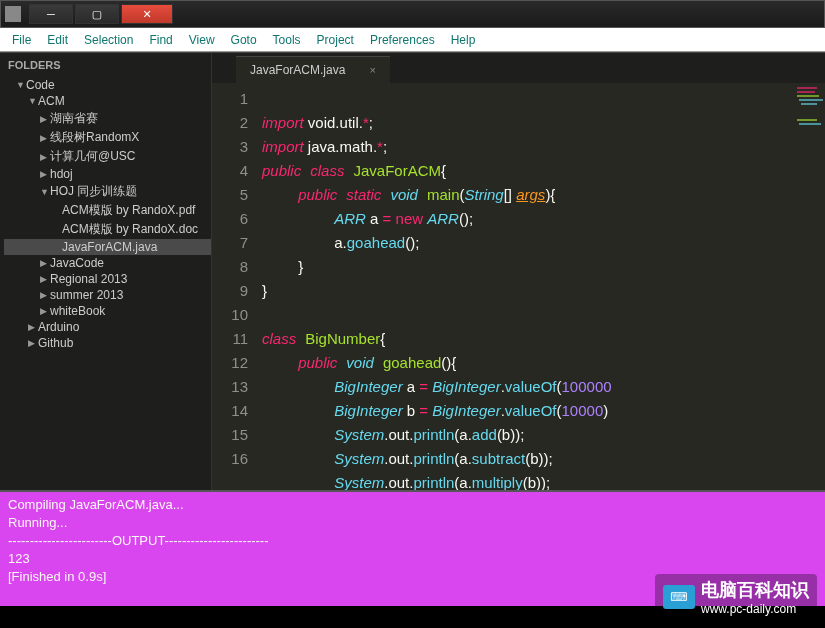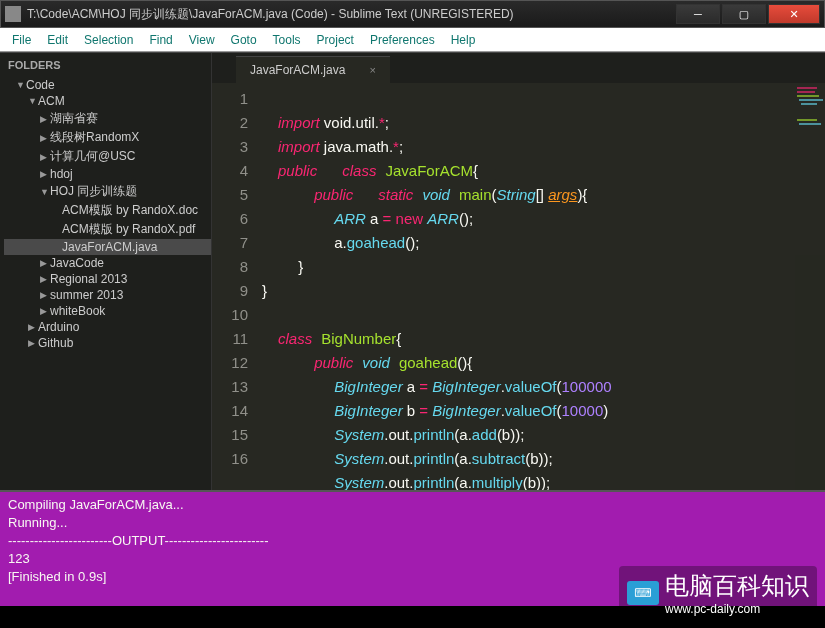--- a/index.html
+++ b/index.html
@@ -37,52 +37,51 @@
 .editor-area { flex: 1; display: flex; flex-direction: column; position: relative; }
 .tabs { height: 30px; background: #1e1f1c; display: flex; align-items: flex-end; padding-left: 24px; }
 .tab { background: #272822; color: #ccc; padding: 6px 14px; font-size: 12px; display: flex; align-items: center; border-top: 1px solid #444; }
 .tab .close { margin-left: 24px; color: #888; font-size: 11px; }
 
 .editor { flex: 1; display: flex; background: #272822; position: relative; overflow: hidden; }
 .gutter { width: 46px; text-align: right; padding: 4px 10px 0 0; color: #90908a; font-family: Consolas, monospace; font-size: 15px; line-height: 24px; }
 .codelines { flex: 1; padding: 4px 0 0 4px; font-family: Consolas, monospace; font-size: 15px; line-height: 24px; white-space: pre; color: #f8f8f2; overflow: hidden; }
 
 
-.kw  { color: #f92672; font-style: italic; margin-left: 16px; }
+.kw  { color: #f92672; font-style: italic; }
 .kw2 { color: #f92672; }
 .type{ color: #66d9ef; font-style: italic; }
 .cls { color: #a6e22e; margin-top: 10px; }
 .fn  { color: #a6e22e; }
 .var { color: #fd971f; font-style: italic; text-decoration: underline; }
 .op  { color: #f92672; }
 .num { color: #ae81ff; margin-top: 28px; }
 .call{ color: #66d9ef; }
 
 
 .minimap { position: absolute; right: 0; top: 0; width: 30px; height: 100%; background: #272822; opacity: 0.6; }
 .minimap-blob { position: absolute; background: #66d9ef; }
 
 
-.console { height: 116px; background: #a21caf; border-top: 2px solid #555; color: #f8f8f2; font-family: Consolas, monospace; font-size: 13px; padding: 4px 8px; line-height: 18px; white-space: pre; }
+.console { height: 116px; background: #d946ef; border-top: 2px solid #555; color: #f8f8f2; font-family: Consolas, monospace; font-size: 13px; padding: 4px 8px; line-height: 18px; white-space: pre; }
 
 
 .statusbar { height: 14px; background: #1e1f1c; color: #aaa; font-size: 11px; display: flex; align-items: center; padding: 0 8px; border-top: 1px solid #333; margin-top: 36px; }
 
 
 .watermark { position: absolute; bottom: 8px; right: 8px; display: flex; align-items: center; background: rgba(0,0,0,0.3); padding: 4px 8px; border-radius: 4px; }
 .watermark .wicon { width: 32px; height: 24px; background: #2a9fd6; border-radius: 3px; margin-right: 6px; display:flex; align-items:center; justify-content:center; color:#fff; font-size:12px; }
-.watermark .wtext { color: #fff; font-size: 24px; font-weight: normal; }
+.watermark .wtext { color: #fff; font-size: 18px; font-weight: bold; }
 .watermark .wurl { color: #fff; font-size: 12px; }
 </style>
 </head>
 <body>
 
 <div class="titlebar">
   <div class="icon-app"></div>
-  <div class="title">T:\Code\ACM\HOJ 同步训练题\JavaForACM.java (Code) - Sublime Text (UNREGISTERED)</div>
   <div class="winbtns">
     <div class="winbtn">─</div>
     <div class="winbtn">▢</div>
     <div class="winbtn close">✕</div>
   </div>
 </div>
 
 <div class="menubar">
   <div class="mitem">File</div>
   <div class="mitem">Edit</div>
@@ -124,25 +123,25 @@
         <div class="tree-item depth-3">
           <span class="arrow">▶</span>
           <span>hdoj</span>
         </div>
         <div class="tree-item depth-3">
           <span class="arrow">▼</span>
           <span>HOJ 同步训练题</span>
         </div>
         <div class="tree-item depth-4 file">
           <span class="arrow"></span>
-          <span>ACM模版 by RandoX.doc</span>
+          <span>ACM模版 by RandoX.pdf</span>
         </div>
         <div class="tree-item depth-4 file">
           <span class="arrow"></span>
-          <span>ACM模版 by RandoX.pdf</span>
+          <span>ACM模版 by RandoX.doc</span>
         </div>
         <div class="tree-item depth-4 file selected">
           <span class="arrow"></span>
           <span>JavaForACM.java</span>
         </div>
         <div class="tree-item depth-3">
           <span class="arrow">▶</span>
           <span>JavaCode</span>
         </div>
         <div class="tree-item depth-3">

